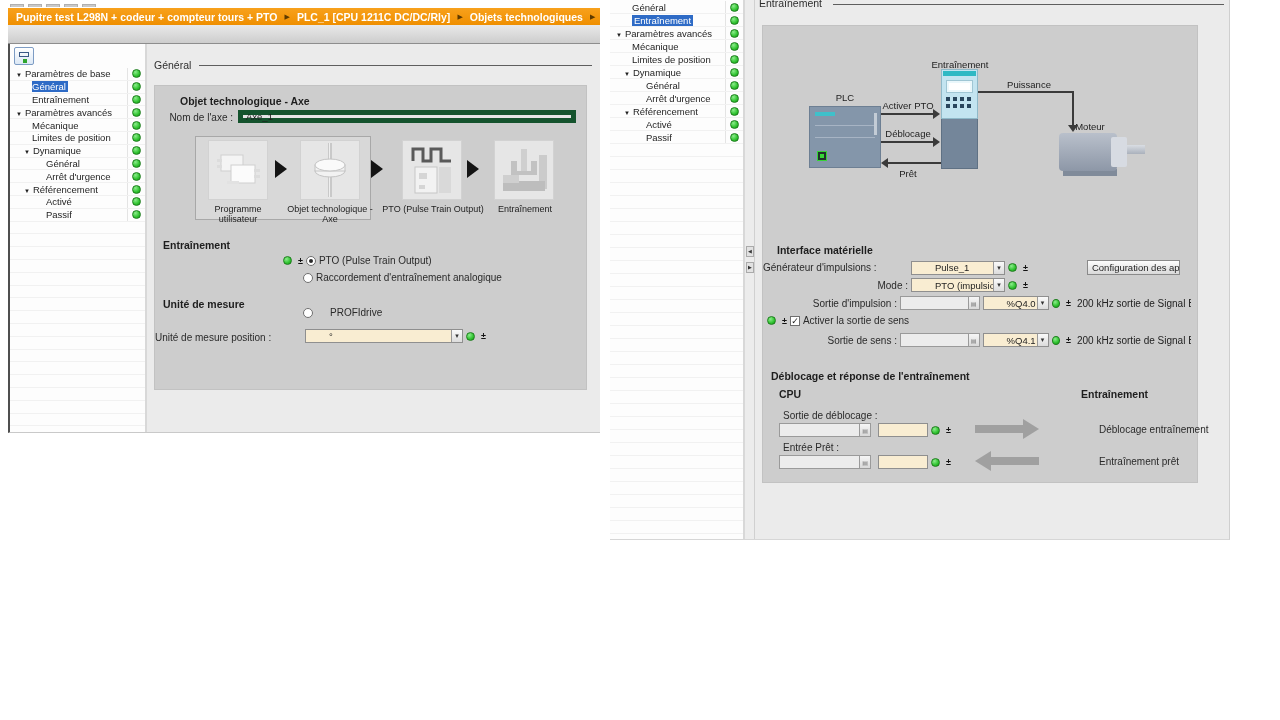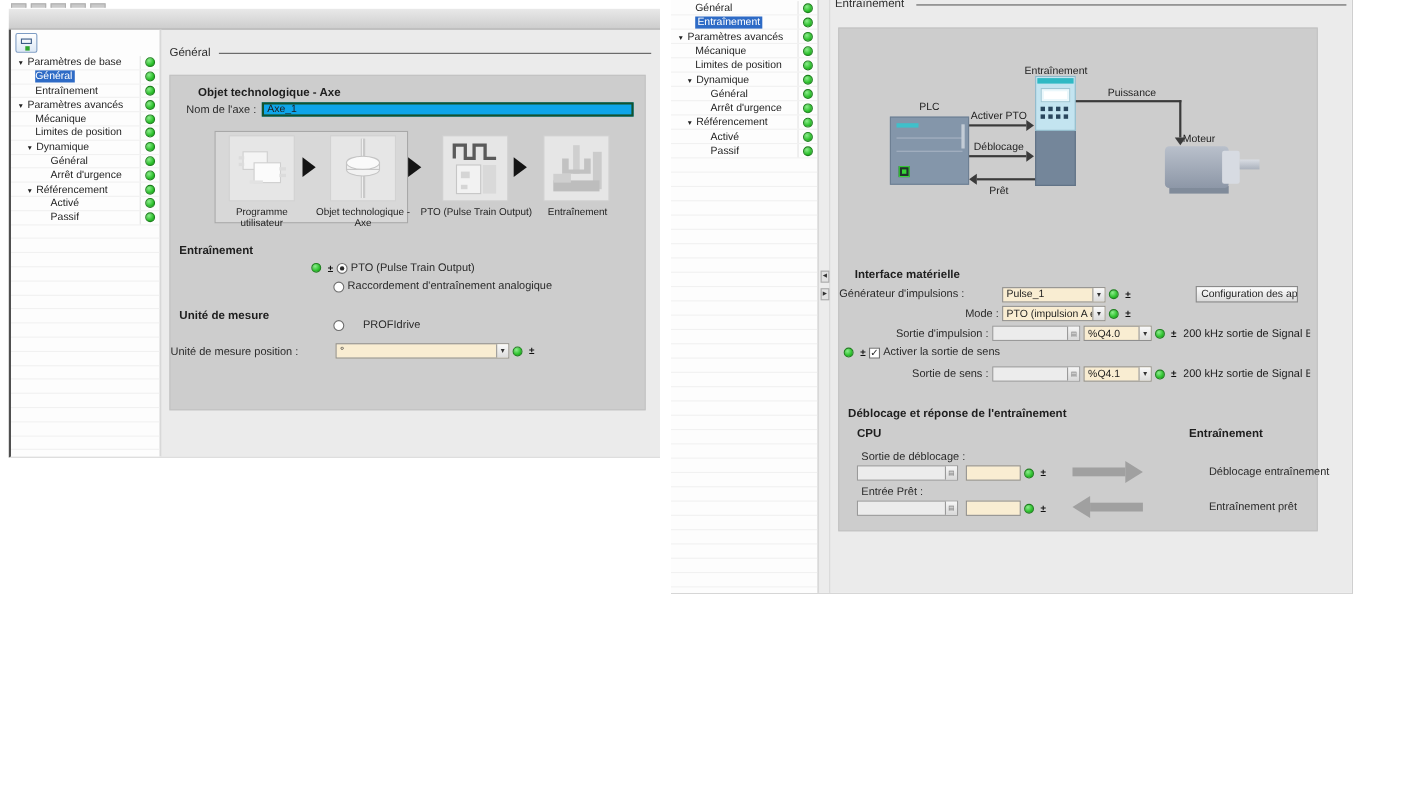--- a/index.html
+++ b/index.html
@@ -50,25 +50,25 @@
 
   
   .content { flex:1; background:#ebebeb; position:relative; overflow:hidden; }
   .sec-title { position:absolute; font-size:10.5px; color:#2e2e2e; }
   .sec-line { position:absolute; height:1px; background:#5e5e5e; }
   .gpanel { position:absolute; background:#cdcdcd; border:1px solid #c2c2c2; }
 
   .h1 { font-size:10.5px; font-weight:bold; color:#1e1e1e; }
   .flabel { font-size:10px; color:#2a2a2a; white-space:nowrap; }
 
-  .inp { background:#0ea5e9; border:2px solid #14532d; height:13px; font-size:9.5px; padding:0 3px;
+  .inp { background:#e5e5e5; border:5px solid #14532d; height:13px; font-size:9.5px; padding:0 3px;
     display:flex; align-items:center; }
   .tanfield { background:#f9edd2; border:1px solid #8f8f8f; height:14px; font-size:9.5px;
     display:flex; align-items:center; }
-  .tanfield .val { flex:1; padding:0 3px; white-space:nowrap; overflow:hidden; }
+  .tanfield .val { flex:1; padding:0 3px; white-space:nowrap; overflow:hidden;margin-left:20px; }
   .ddarrow { width:11px; align-self:stretch; border-left:1px solid #999; background:linear-gradient(#fafafa,#dcdcdc);
     display:flex; align-items:center; justify-content:center; }
   .ddarrow::before { content:"▾"; font-size:7px; color:#333; }
   .grayfield { background:#ececec; border:1px solid #9a9a9a; height:14px; display:flex; align-items:center; }
   .grayfield .gsp { flex:1; }
   .minibtn { width:11px; align-self:stretch; border-left:1px solid #9a9a9a; background:linear-gradient(#f6f6f6,#d9d9d9);
     font-size:6px; color:#777; display:flex; align-items:center; justify-content:center; }
   .minibtn::before { content:"▤"; }
   .pm { font-size:9px; font-weight:bold; color:#111; margin-left:3px; }
   .pm::before { content:"±"; }
@@ -125,20 +125,29 @@
 
   .frow { position:absolute; display:flex; align-items:center; }
   .note { font-size:10px; color:#222; margin-left:3px; white-space:nowrap; overflow:hidden; }
 </style>
 </head>
 <body>
 
 <div class="top-sliver"><i></i><i></i><i></i><i></i><i></i></div>
 
 <div class="win-left">
+  <div class="crumb">
+    <span>Pupitre test L298N + codeur + compteur tours + PTO</span>
+    <span class="sep">▶</span>
+    <span>PLC_1 [CPU 1211C DC/DC/Rly]</span>
+    <span class="sep">▶</span>
+    <span>Objets technologiques</span>
+    <span class="sep">▶</span>
+
+  </div>
   <div class="toolstrip"></div>
 
   <div class="body-left">
     <div class="nav nav-l">
       <div class="nav-btn">
           <b></b>
           <u></u>
         </div>
       <div class="trow">
           <span class="lbl exp ind0">Paramètres de base</span>

